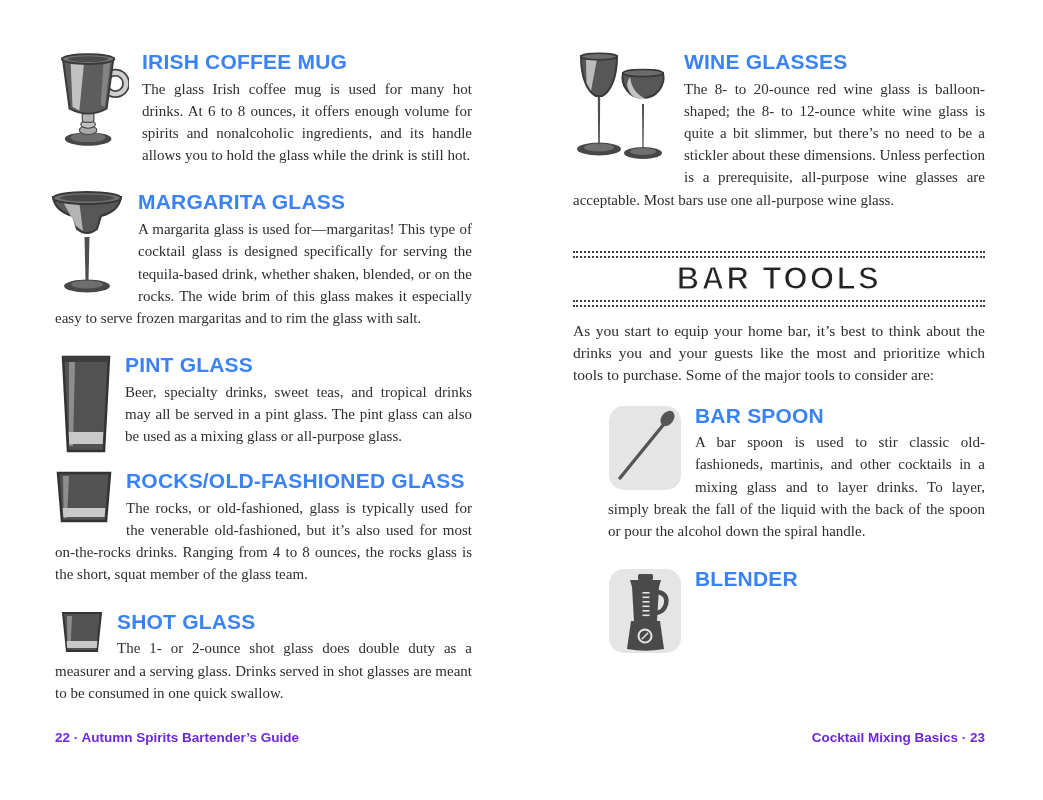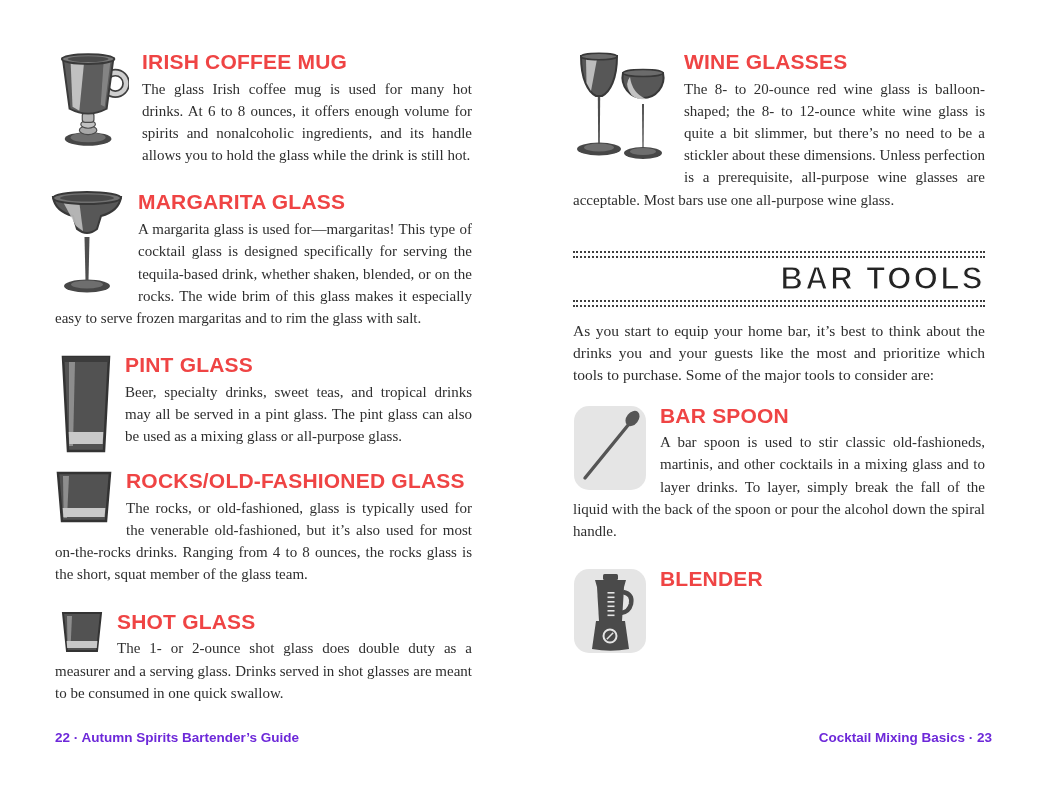--- a/index.html
+++ b/index.html
@@ -10,54 +10,54 @@
   .page-col{position:absolute;top:50px;}
   .page-left{left:55px;width:417px;}
   .page-right{left:573px;width:412px;}
 
   .entry{margin-bottom:25px;overflow:visible;}
   .entry::after{content:"";display:block;clear:both;}
   .entry .icon{float:left;margin:0 13px 2px 0;line-height:0;}
   .entry h2{
     margin:1px 0 4px 0;
     font-family:"Liberation Sans",sans-serif;font-weight:800;font-stretch:condensed;
-    font-size:21px;line-height:1.08;color:#ef4444;letter-spacing:.2px;
+    font-size:21px;line-height:1.08;color:#3b82f6;letter-spacing:.2px;
   }
   .entry p{margin:0;font-size:15px;line-height:22.2px;text-align:justify;}
 
   .s-irish   .icon{width:74px;height:97px;}
   .s-marg    .icon{width:76px;height:104px;margin-left:-6px;}
   .s-pint    .icon{width:52px;height:100px;margin-left:5px;}
   .s-rocks   .icon{width:58px;height:54px;}
   .s-shot    .icon{width:44px;height:42px;margin-left:5px;}
   .s-wine    .icon{width:98px;height:114px;}
   .s-tool    .icon{width:74px;height:86px;}
 
   .s-pint{margin-bottom:14px;}
   .s-wine{margin-bottom:40px;}
 
   .dotted-rule{height:3px;border-top:2px dotted #3d3d3d;border-bottom:2px dotted #3d3d3d;}
   .bar-tools-title{
-    position:relative;display:block;text-align:right;margin:4px 0;
+    position:relative;display:block;text-align:center;margin:4px 0;
     font-family:"Liberation Sans",sans-serif;font-weight:800;font-stretch:condensed;
     font-size:31px;line-height:1.1;letter-spacing:2.5px;color:#242424;
   }
   .bar-tools-title::after{
     content:attr(data-text);position:absolute;inset:0;color:transparent;
     -webkit-text-stroke:1.2px #ffffff;pointer-events:none;letter-spacing:2.5px;
   }
   .bar-tools-intro{margin:13px 0 18px 0;font-size:15.5px;line-height:22.2px;text-align:justify;}
-  .s-tool{margin-bottom:26px;}
+  .s-tool{margin-bottom:26px;margin-left:35px;}
 
   .page-footer{
     position:absolute;top:730px;
     font-family:"Liberation Sans",sans-serif;font-weight:700;font-size:13.5px;color:#6d28d9;
   }
   .footer-left{left:55px;}
-  .footer-right{right:51px;}
+  .footer-right{right:58px;}
 </style>
 </head>
 <body>
 
 <div class="page-col page-left">
 
   <section class="entry s-irish">
     <span class="icon">
       <svg viewBox="0 0 76 97" width="74" height="97">
         <ellipse cx="34" cy="89" rx="24" ry="7" fill="#474747"></ellipse>

